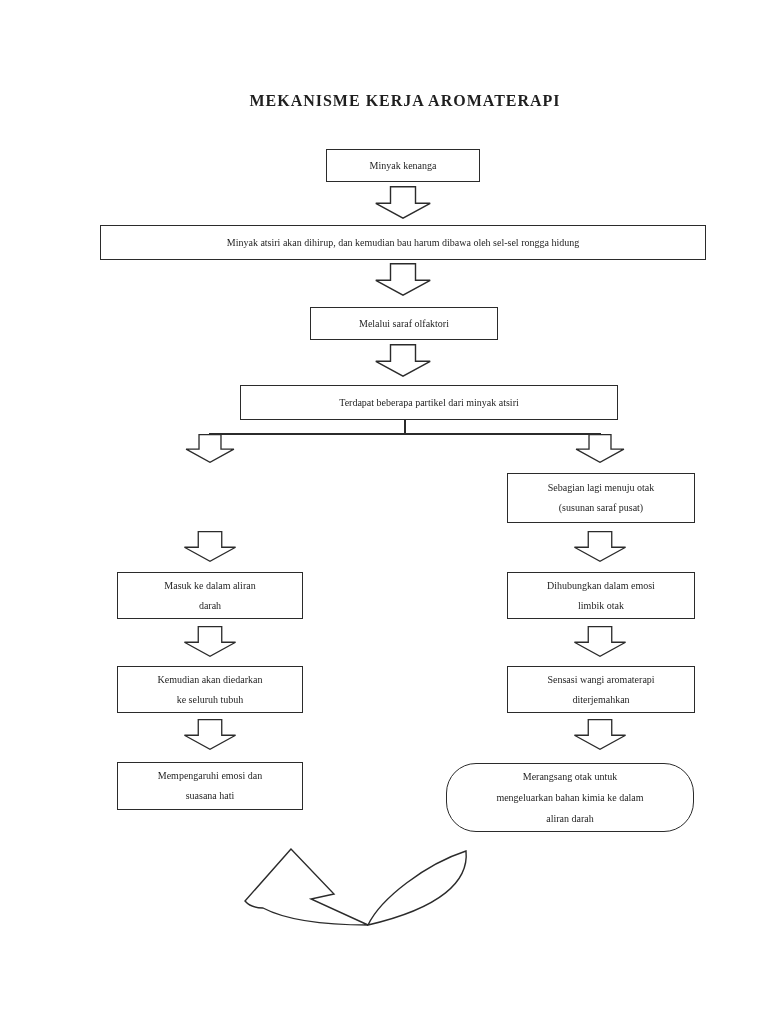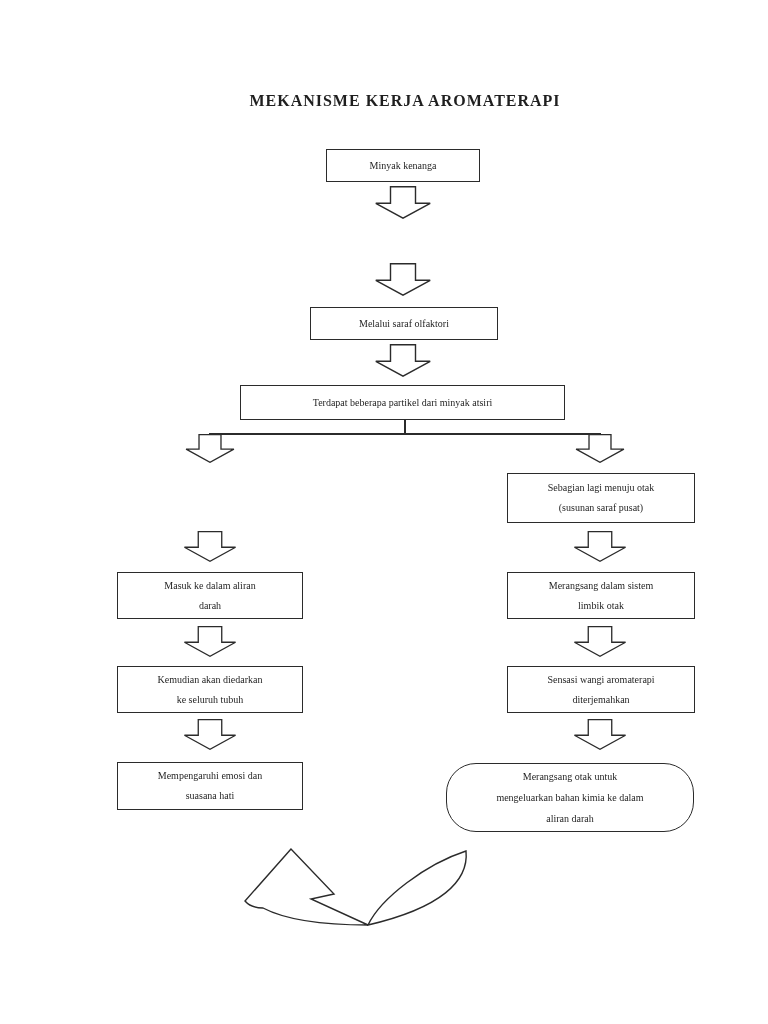--- a/index.html
+++ b/index.html
@@ -15,21 +15,21 @@
     position:absolute;box-sizing:border-box;background:#ffffff;
     border:1px solid #2b2b2b;display:flex;align-items:center;justify-content:center;
     text-align:center;font-size:10px;line-height:20px;white-space:pre-line;padding:1px 4px;
   }
   .ar{position:absolute;display:block;}
   .ln{position:absolute;background:#2b2b2b;}
   
   .b1{left:326px;top:149px;width:154px;height:33px;}
   .b2{left:100px;top:225px;width:606px;height:35px;}
   .b3{left:310px;top:307px;width:188px;height:33px;}
-  .b4{left:240px;top:385px;width:325px;height:35px;}
+  .b4{left:240px;top:385px;width:378px;height:35px;}
   
   .stub{left:404px;top:420px;width:2px;height:14px;}
   .hline{left:209px;top:433px;width:392px;height:2px;}
   
   .la{left:117px;top:473px;width:186px;height:50px;}
   .ra{left:507px;top:473px;width:188px;height:50px;}
   .lb{left:117px;top:572px;width:186px;height:47px;}
   .rb{left:507px;top:572px;width:188px;height:47px;}
   .lc{left:117px;top:666px;width:186px;height:47px;}
   .rc{left:507px;top:666px;width:188px;height:47px;}
@@ -43,20 +43,21 @@
 <div id="canvas">
 
   <div class="title">MEKANISME KERJA AROMATERAPI</div>
 
   <div class="box b1">Minyak kenanga</div>
 
   <svg class="ar" style="left:375px;top:186px;" width="56" height="33" viewBox="0 0 56 33">
     <polygon points="15.5,0.7 40.5,0.7 40.5,17.3 55.2,17.3 28,32.2 0.8,17.3 15.5,17.3" fill="#ffffff" stroke="#2b2b2b" stroke-width="1.4"></polygon>
   </svg>
 
+  <div class="box b2">Minyak atsiri akan dihirup, dan kemudian bau harum dibawa oleh sel-sel rongga hidung</div>
 
   <svg class="ar" style="left:375px;top:263px;" width="56" height="33" viewBox="0 0 56 33">
     <polygon points="15.5,0.7 40.5,0.7 40.5,17.3 55.2,17.3 28,32.2 0.8,17.3 15.5,17.3" fill="#ffffff" stroke="#2b2b2b" stroke-width="1.4"></polygon>
   </svg>
 
   <div class="box b3">Melalui saraf olfaktori</div>
 
   <svg class="ar" style="left:375px;top:344px;" width="56" height="33" viewBox="0 0 56 33">
     <polygon points="15.5,0.7 40.5,0.7 40.5,17.3 55.2,17.3 28,32.2 0.8,17.3 15.5,17.3" fill="#ffffff" stroke="#2b2b2b" stroke-width="1.4"></polygon>
   </svg>
@@ -78,21 +79,21 @@
 
   <svg class="ar" style="left:183px;top:531px;" width="54" height="31" viewBox="0 0 56 33">
     <polygon points="15.5,0.7 40.5,0.7 40.5,17.3 55.2,17.3 28,32.2 0.8,17.3 15.5,17.3" fill="#ffffff" stroke="#2b2b2b" stroke-width="1.4"></polygon>
   </svg>
   <svg class="ar" style="left:573px;top:531px;" width="54" height="31" viewBox="0 0 56 33">
     <polygon points="15.5,0.7 40.5,0.7 40.5,17.3 55.2,17.3 28,32.2 0.8,17.3 15.5,17.3" fill="#ffffff" stroke="#2b2b2b" stroke-width="1.4"></polygon>
   </svg>
 
   <div class="box lb">Masuk ke dalam aliran
 darah</div>
-  <div class="box rb">Merangsang dalam sistem
+  <div class="box rb">Dihubungkan dalam emosi
 limbik otak</div>
 
   <svg class="ar" style="left:183px;top:626px;" width="54" height="31" viewBox="0 0 56 33">
     <polygon points="15.5,0.7 40.5,0.7 40.5,17.3 55.2,17.3 28,32.2 0.8,17.3 15.5,17.3" fill="#ffffff" stroke="#2b2b2b" stroke-width="1.4"></polygon>
   </svg>
   <svg class="ar" style="left:573px;top:626px;" width="54" height="31" viewBox="0 0 56 33">
     <polygon points="15.5,0.7 40.5,0.7 40.5,17.3 55.2,17.3 28,32.2 0.8,17.3 15.5,17.3" fill="#ffffff" stroke="#2b2b2b" stroke-width="1.4"></polygon>
   </svg>
 
   <div class="box rc">Sensasi wangi aromaterapi

